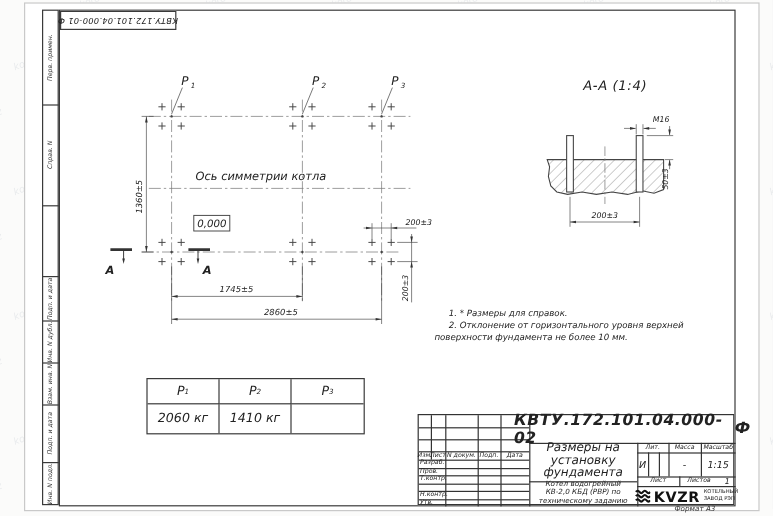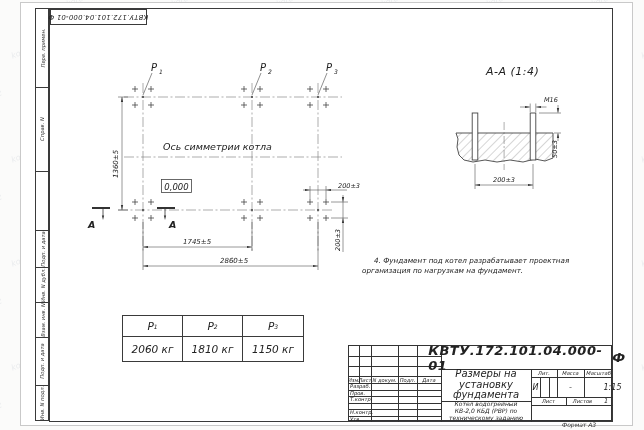--- a/index.html
+++ b/index.html
@@ -208,39 +208,39 @@
       <text transform="translate(556.5,158) rotate(-90)" font-size="6.5">50±3</text>
 
       <path d="M475,164V189 M533,164V189 M475,185H533" stroke="#444" stroke-width="0.55" fill="none"></path>
       <polygon points="475,185 480,183.9 480,186.1" fill="#333"></polygon>
       <polygon points="533,185 528,183.9 528,186.1" fill="#333"></polygon>
       <text x="493" y="181.5" font-size="6.5">200±3</text>
     </g>
   </svg>
 
   <div class="notes">
-    <p>4. Фундамент под котел разрабатывает проектная организация по нагрузкам на фундамент.</p>
+    <p>1. * Размеры для справок.</p>
+    <p>2. Отклонение от горизонтального уровня верхней поверхности фундамента не более 10 мм.</p>
   </div>
 
   <div class="ptable">
     <div class="cell hd">
         <span>P</span>
         <sub>1</sub>
       </div>
     <div class="cell hd">
         <span>P</span>
         <sub>2</sub>
       </div>
     <div class="cell hd">
         <span>P</span>
         <sub>3</sub>
       </div>
     <div class="cell val">2060 кг</div>
-    <div class="cell val">1810 кг</div>
-    <div class="cell val">1150 кг</div>
+    <div class="cell val">1410 кг</div>
   </div>
 
   <div class="tb">
 
     <div class="vl" style="left:92px;top:0;height:76px"></div>
     <div class="vl" style="left:182px;top:23px;height:53px"></div>
     <div class="vl" style="left:10px;top:0;height:37px"></div>
     <div class="vl" style="left:22px;top:0;height:76px"></div>
     <div class="vl" style="left:49px;top:0;height:76px"></div>
     <div class="vl" style="left:68px;top:0;height:76px"></div>
@@ -259,21 +259,21 @@
     <div class="hl" style="left:0;top:20px;width:92px"></div>
     <div class="hl" style="left:0;top:30px;width:92px"></div>
     <div class="hl" style="left:0;top:37px;width:92px"></div>
     <div class="hl" style="left:0;top:43.5px;width:92px"></div>
     <div class="hl" style="left:0;top:50px;width:92px"></div>
     <div class="hl" style="left:0;top:56.5px;width:92px"></div>
     <div class="hl" style="left:0;top:63px;width:92px"></div>
     <div class="hl" style="left:0;top:69.5px;width:92px"></div>
 
     <div class="cell docnum" style="left:92px;top:0;width:172px;height:23px;gap:10px">
-      <span>КВТУ.172.101.04.000-01</span>
+      <span>КВТУ.172.101.04.000-02</span>
       <span>Ф</span>
     </div>
 
     <div class="cell lbl" style="left:0;top:30px;width:10px;height:7px">Изм.</div>
     <div class="cell lbl" style="left:10px;top:30px;width:12px;height:7px">Лист</div>
     <div class="cell lbl" style="left:22px;top:30px;width:27px;height:7px">N докум.</div>
     <div class="cell lbl" style="left:49px;top:30px;width:19px;height:7px">Подп.</div>
     <div class="cell lbl" style="left:68px;top:30px;width:24px;height:7px">Дата</div>
 
     <div class="cell lbl" style="left:1px;top:37px;width:21px;height:6.5px;justify-content:flex-start">Разраб.</div>
@@ -284,22 +284,34 @@
     <div class="cell lbl" style="left:1px;top:69.5px;width:21px;height:6.5px;justify-content:flex-start">Утв.</div>
 
     <div class="cell" style="left:92px;top:23px;width:90px;height:32px;font-size:10px;line-height:1.05;text-align:center;padding:0 6px;box-sizing:border-box">Размеры на установку фундамента</div>
     <div class="cell" style="left:92px;top:55px;width:90px;height:21px;font-size:6px;line-height:1.15;text-align:center;padding:0 5px;box-sizing:border-box">Котел водогрейный КВ-2,0 КБД (РВР) по техническому заданию</div>
 
     <div class="cell lbl" style="left:182px;top:23px;width:26px;height:8px">Лит.</div>
     <div class="cell lbl" style="left:208px;top:23px;width:27px;height:8px">Масса</div>
     <div class="cell lbl" style="left:235px;top:23px;width:29px;height:8px">Масштаб</div>
     <div class="cell" style="left:182px;top:31px;width:9px;height:20px;font-size:8px">И</div>
     <div class="cell" style="left:208px;top:31px;width:27px;height:20px;font-size:8px">-</div>
-    <div class="cell" style="left:249px;top:31px;width:29px;height:20px;font-size:8px">1:15</div>
+    <div class="cell" style="left:235px;top:31px;width:29px;height:20px;font-size:8px">1:15</div>
 
     <div class="cell lbl" style="left:182px;top:51px;width:35px;height:8px">Лист</div>
     <div class="cell lbl" style="left:217px;top:51px;width:33px;height:8px">Листов</div>
     <div class="cell" style="left:250px;top:51px;width:14px;height:8px;font-size:6.5px">1</div>
 
+    <div class="cell" style="left:182px;top:59px;width:82px;height:17px">
+      <div class="logo-row">
+        <svg width="13" height="13" viewBox="0 0 14 14">
+          <path d="M1,3.2 q1.6,-2.2 3.2,0 t3.2,0 t3.2,0 t3.2,0 M1,7 q1.6,-2.2 3.2,0 t3.2,0 t3.2,0 t3.2,0 M1,10.8 q1.6,-2.2 3.2,0 t3.2,0 t3.2,0 t3.2,0" stroke="#111" stroke-width="1.9" fill="none"></path>
+        </svg>
+        <span class="logo-word">KVZR</span>
+        <span class="logo-sub">
+          <span>КОТЕЛЬНЫЙ</span><br>
+          <span>ЗАВОД РЭП</span>
+        </span>
+      </div>
+    </div>
   </div>
 
   <div class="fmt">Формат А3</div>
 </div>
 
 </body></html>

